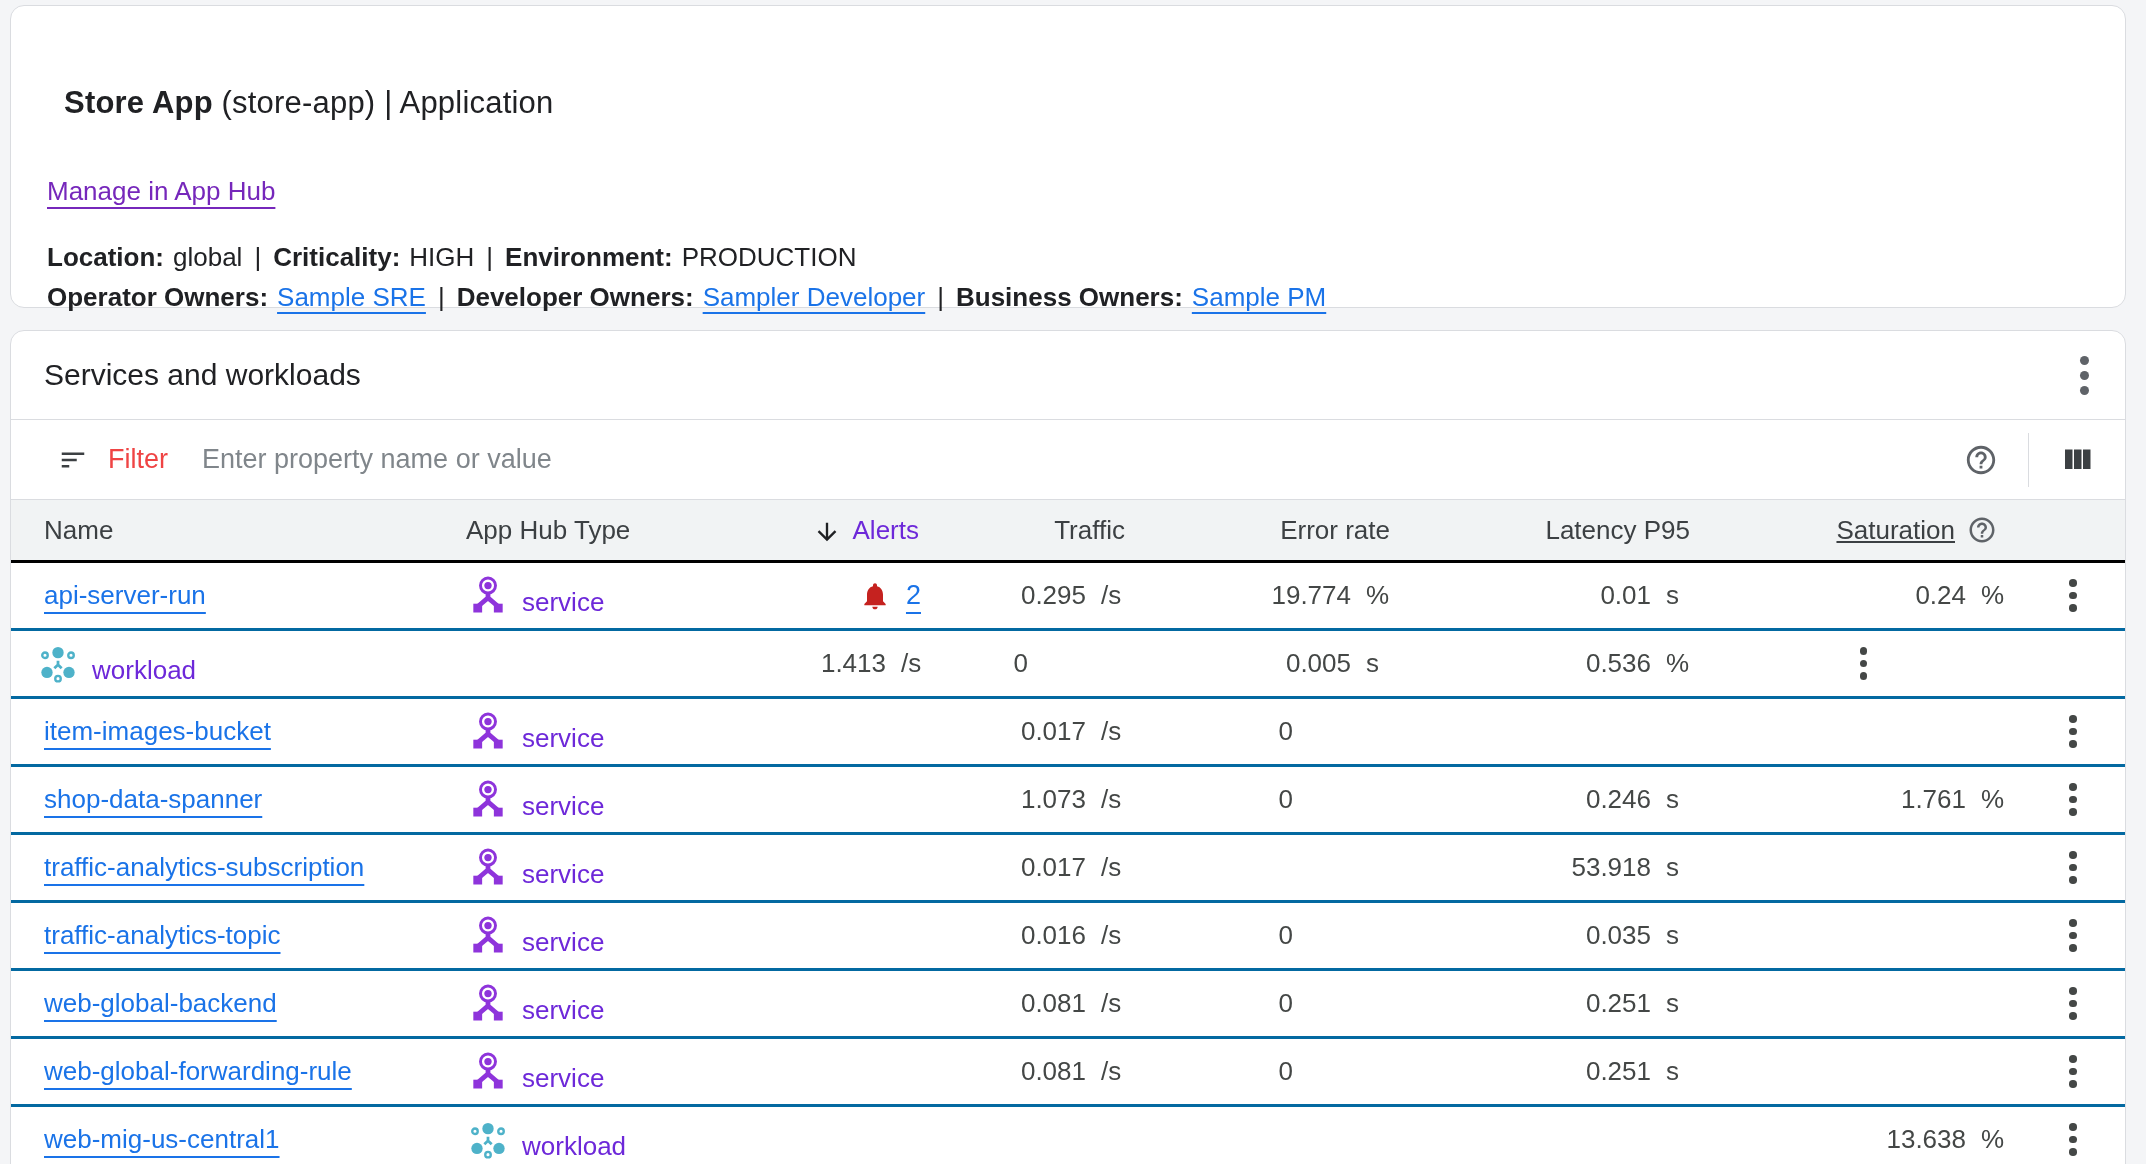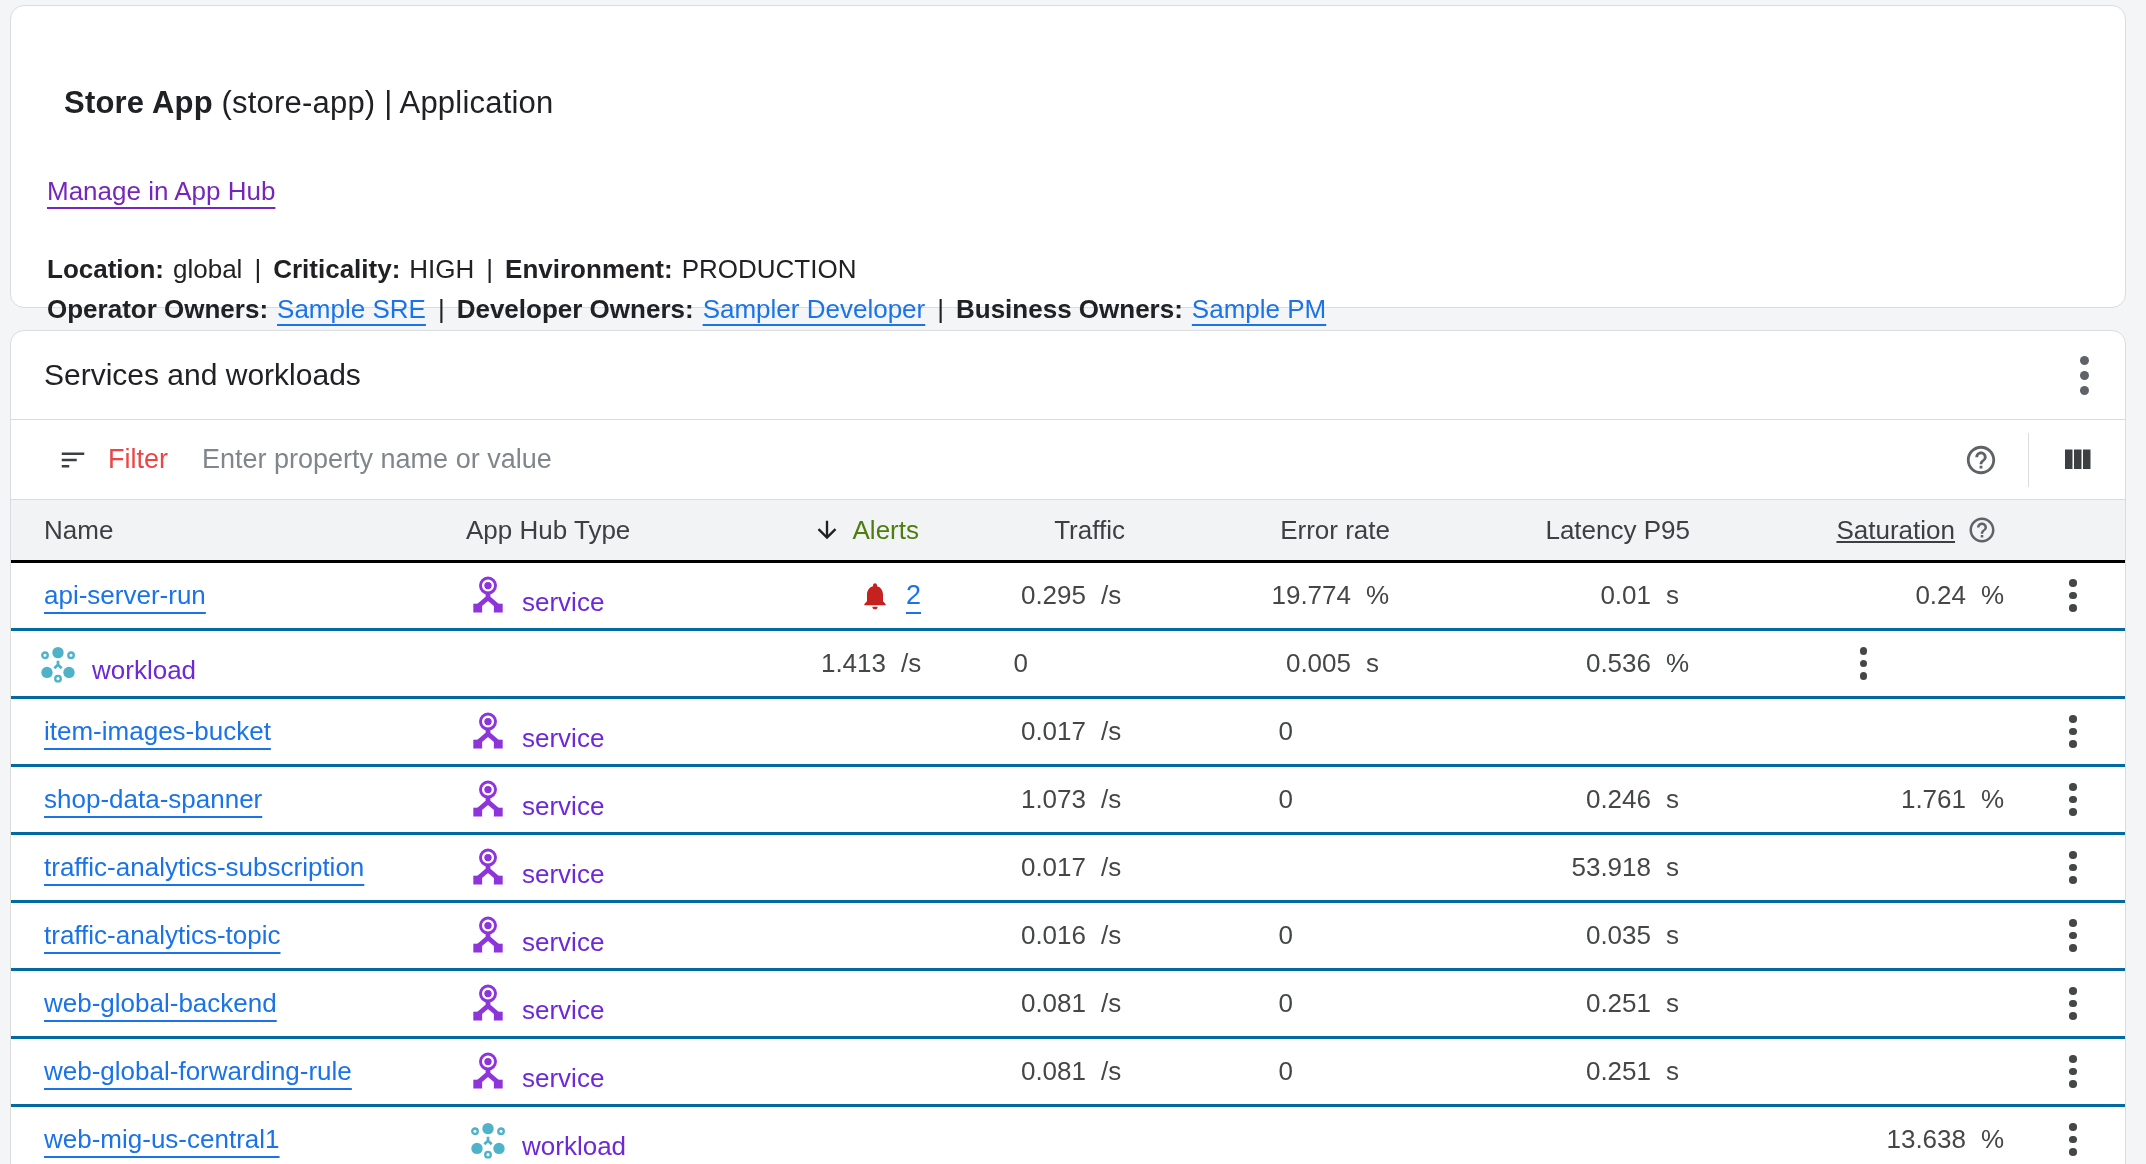--- a/index.html
+++ b/index.html
@@ -37,21 +37,21 @@
     display: inline-block;
     margin-top: 38px;
     font-size: 26px;
     color: var(--purple-link, #7627bb);
     text-decoration: underline;
     text-underline-offset: 7px;
     text-decoration-thickness: 2px;
     cursor: pointer;
   }
   .meta { margin: 0; font-size: 26px; line-height: 40px; }
-  .meta-first { margin-top: 42px; }
+  .meta-first { margin-top: 30px; }
   .meta .b { font-weight: 700; }
   .meta .v { margin-left: 9px; }
   .meta .sep { margin: 0 12px; color: #202124; }
   .meta a {
     color: var(--link-blue, #1a73e8);
     text-decoration: underline;
     text-underline-offset: 6px;
     text-decoration-thickness: 2px;
     cursor: pointer;
   }
@@ -108,22 +108,22 @@
     height: 60px;
     background: #f1f3f4;
     font-size: 26px;
     font-weight: 500;
     color: #3c4043;
     border-bottom: 3px solid #000000;
   }
   .th-name { padding-left: 33px; cursor: pointer; }
   .th-type { padding-left: 25px; cursor: pointer; }
   .th-alerts {
-    display: flex; align-items: center; justify-content: flex-end;
-    padding-right: 22px; gap: 12px; color: #4d7c0f; cursor: pointer;
+    display: flex; align-items: flex-end; justify-content: flex-end;
+    padding-right: 22px; gap: 12px; color: #6d28d9; cursor: pointer;
   }
   .th-num { text-align: right; padding-right: 16px; cursor: pointer; }
   .th-sat {
     display: flex; align-items: center; justify-content: flex-end;
     padding-right: 24px; gap: 12px; cursor: pointer; text-decoration: underline;
   }
   .th-sat .help { color: #5f6368; display: flex; }
 
   .trow {
     height: 65px;

